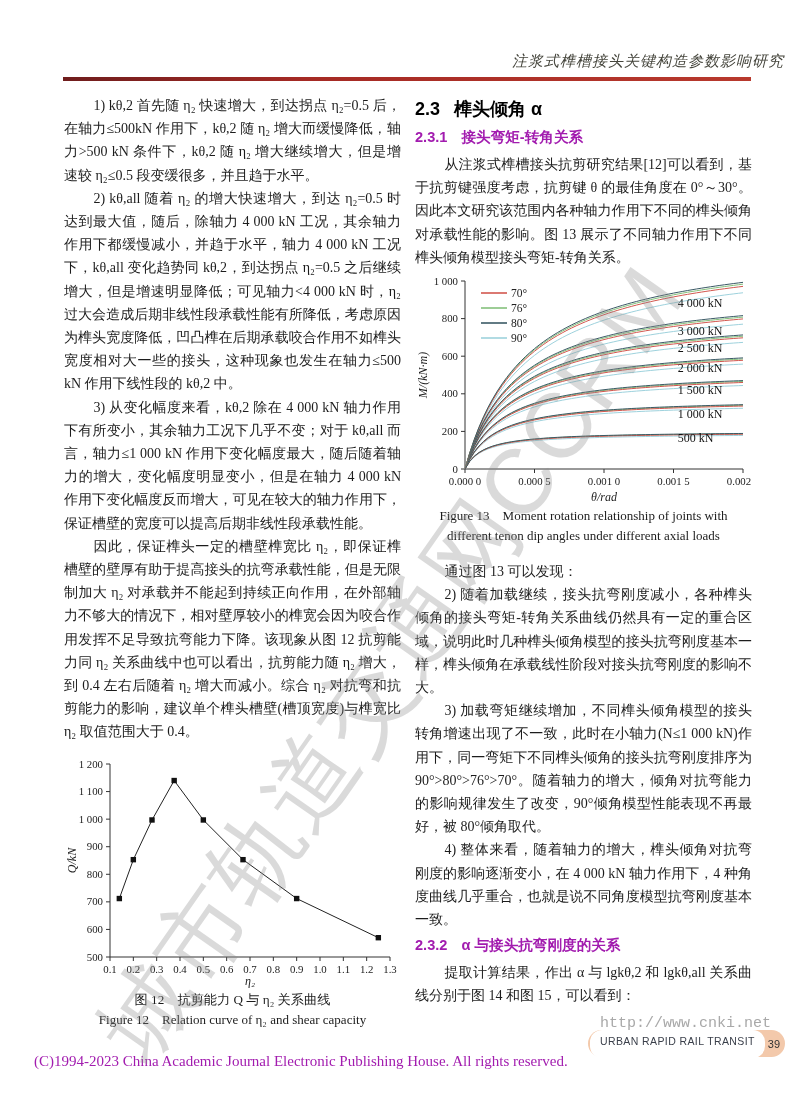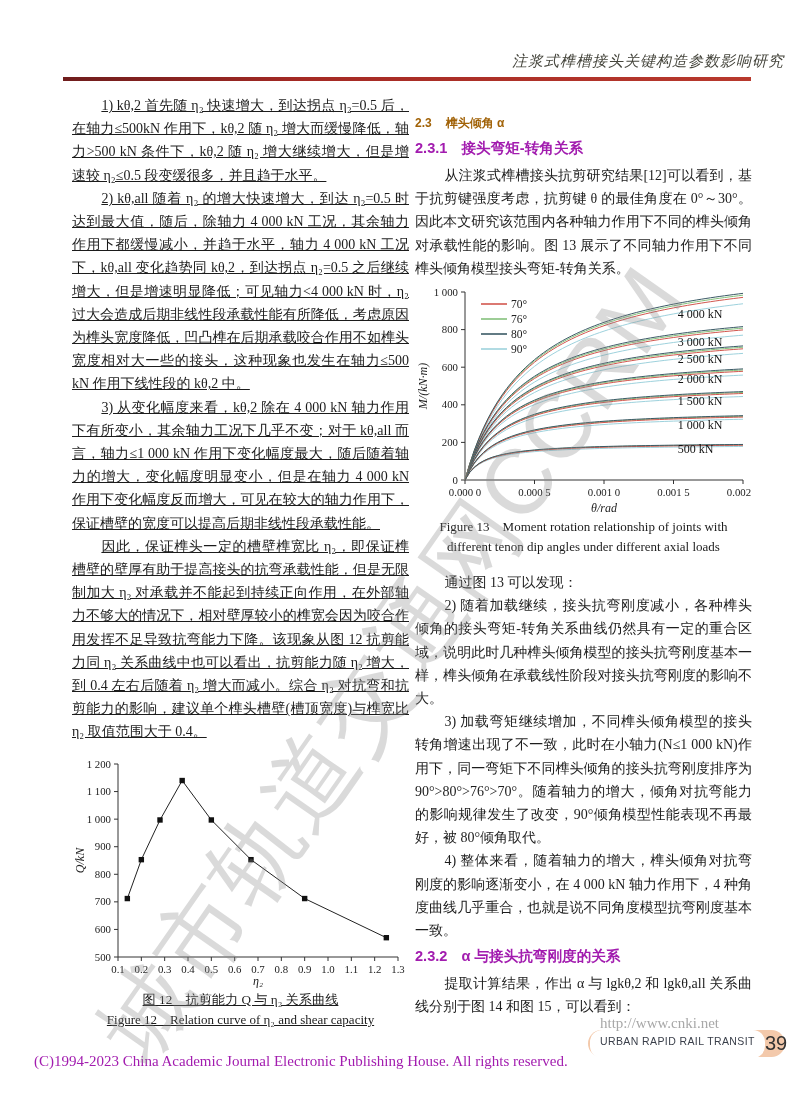--- a/index.html
+++ b/index.html
@@ -10,44 +10,44 @@
         color:#45453c;letter-spacing:1px;white-space:nowrap;}
   .header-rule{position:absolute;top:77px;left:63px;width:688px;height:4px;
         background:linear-gradient(90deg,#6f1d1d 0%,#a52a24 35%,#b8392d 100%);}
   
   .watermark{position:absolute;left:-70px;top:630px;width:900px;transform:rotate(-55deg);
         transform-origin:center;font-size:92px;line-height:1.1;color:rgba(140,140,140,0.32);
         letter-spacing:2px;white-space:nowrap;font-family:"Liberation Sans",sans-serif;
         pointer-events:none;z-index:5;}
   
   .col{position:absolute;top:94px;width:337px;z-index:2;}
-  .col-left{left:72px;text-decoration:underline;}
+  .col-left{left:64px;}
   .col-right{left:415px;}
   p.body{margin:0;font-size:14px;line-height:23.2px;text-align:justify;text-indent:2.1em;}
-  .h-teal{margin:21px 0 7px;font-family:"Liberation Sans",sans-serif;font-weight:bold;
-        font-size:12px;color:#a16207;}
+  .h-teal{margin:3px 0 7px;font-family:"Liberation Sans",sans-serif;font-weight:bold;
+        font-size:18px;color:#000000;}
   .h-black{margin:5px 0 6px;font-family:"Liberation Sans",sans-serif;font-weight:bold;
         font-size:14.6px;color:#a21caf;}
   .h-num{margin-right:14px;}
   figure{margin:0;}
   .fig12-block{margin-top:10px;}
   .fig13-block{margin-top:4px;}
   svg{display:block;font-family:"Liberation Serif",serif;}
   .cap{margin:2px 0 0;text-align:center;font-size:13.2px;line-height:18px;color:#1c1c1c;}
   .cap-en{font-size:13px;}
   
   .badge{position:absolute;left:588px;top:1030px;width:197px;height:27px;background:#f3c9ab;
         border-radius:14px;display:flex;align-items:center;padding:2px;box-sizing:border-box;z-index:3;}
   .badge-inner{background:#fff;border-radius:12px;height:28px;line-height:23px;padding:0 10px;
         font-family:"Liberation Sans",sans-serif;font-size:10.5px;letter-spacing:0.4px;
         color:#3a3f4a;white-space:nowrap;}
   .badge-page{flex:1;text-align:center;font-family:"Liberation Sans",sans-serif;
-        font-size:20px;color:#333;}
+        font-size:11px;color:#333;}
   .copyright{position:absolute;left:34px;top:1053px;font-size:15px;color:#a21caf;z-index:3;}
-  .cnki-url{position:absolute;left:600px;top:1015px;font-size:15px;color:#a8a8a8;z-index:3;}
+  .cnki-url{position:absolute;left:600px;top:1015px;font-size:15px;color:#a8a8a8;z-index:3;font-family:Liberation Mono, monospace;}
 </style>
 </head>
 <body>
 
 <div class="page">
 
   <div class="running-title">注浆式榫槽接头关键构造参数影响研究</div>
   <div class="header-rule"></div>
 
   <div class="watermark">城市轨道交通网CCRM</div>

